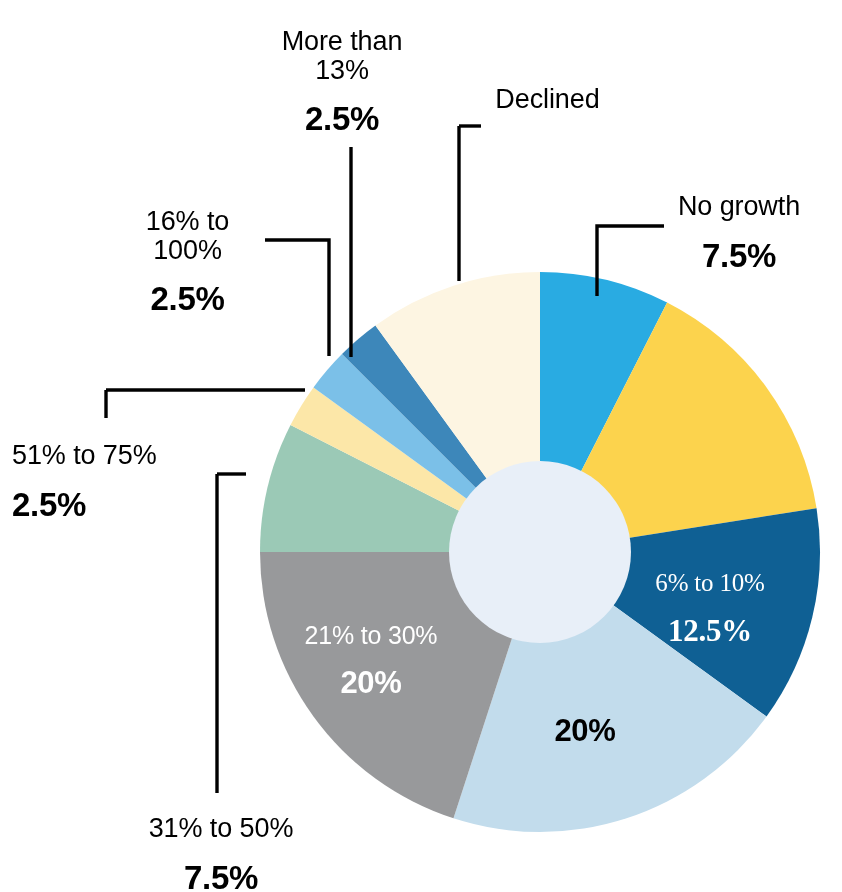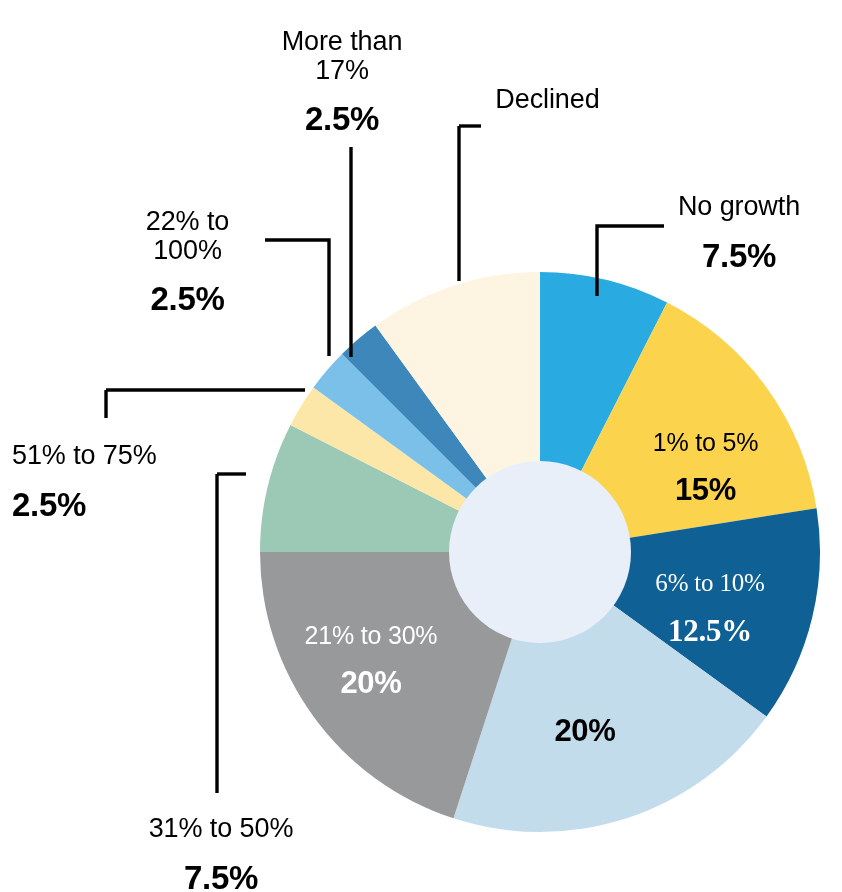--- a/index.html
+++ b/index.html
@@ -91,53 +91,49 @@
       <path d="M 106 390 L 106 418"></path>
       <path d="M 106 390 L 305 390"></path>
 
       <path d="M 217 474 L 217 793"></path>
       <path d="M 217 474 L 246 474"></path>
     </g>
   </svg>
 
   <div class="callout ta-center" style="left:252px;top:10px;width:180px;">
     <span class="cat">More than
-17%</span>
+13%</span>
     <span class="val">2.5%</span>
   </div>
 
   <div class="callout ta-center" style="left:470px;top:68px;width:155px;">
     <span class="cat">Declined</span>
   </div>
 
   <div class="callout ta-center" style="left:648px;top:175px;width:182px;">
     <span class="cat">No growth</span>
     <span class="val">7.5%</span>
   </div>
 
   <div class="callout ta-center" style="left:115px;top:190px;width:145px;">
-    <span class="cat">22% to
+    <span class="cat">16% to
 100%</span>
     <span class="val">2.5%</span>
   </div>
 
   <div class="callout ta-left" style="left:12px;top:424px;width:215px;">
     <span class="cat">51% to 75%</span>
     <span class="val">2.5%</span>
   </div>
 
   <div class="callout ta-center" style="left:110px;top:797px;width:222px;">
     <span class="cat">31% to 50%</span>
     <span class="val">7.5%</span>
   </div>
 
-  <div class="inlabel ta-center dark" style="left:613px;top:412px;width:185px;">
-    <span class="cat">1% to 5%</span>
-    <span class="val">15%</span>
-  </div>
 
   <div class="inlabel ta-center light" style="left:615px;top:553px;width:190px;font-family:Liberation Serif, serif;">
     <span class="cat">6% to 10%</span>
     <span class="val">12.5%</span>
   </div>
 
   <div class="inlabel ta-center dark" style="left:486px;top:697px;width:198px;">
     <span class="val">20%</span>
   </div>
 

